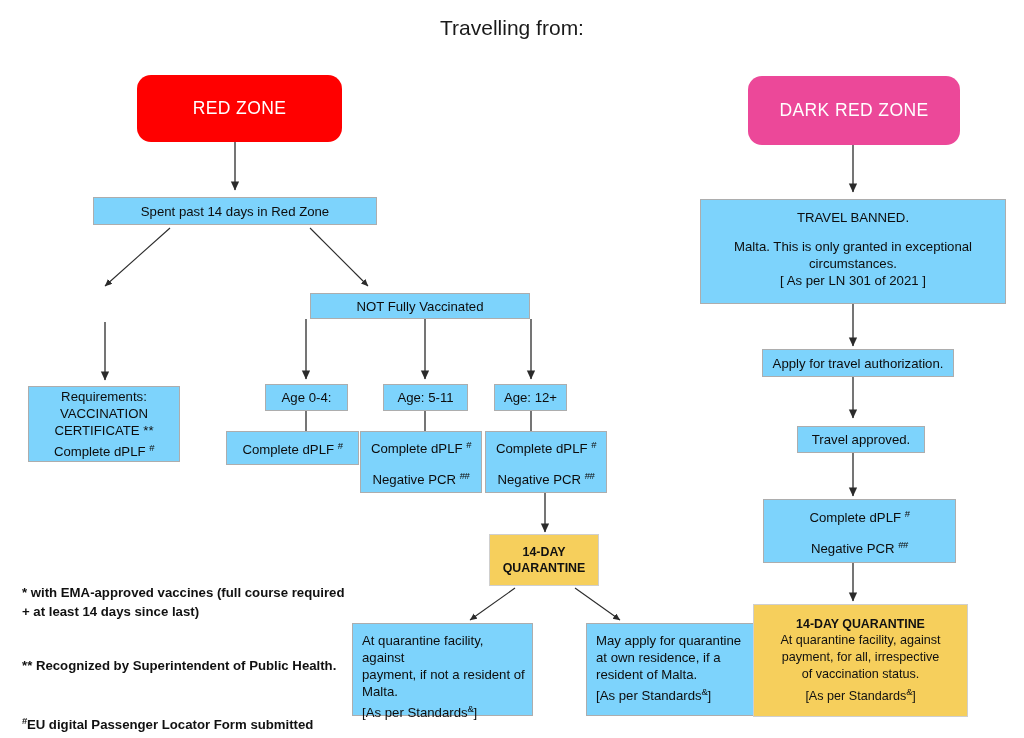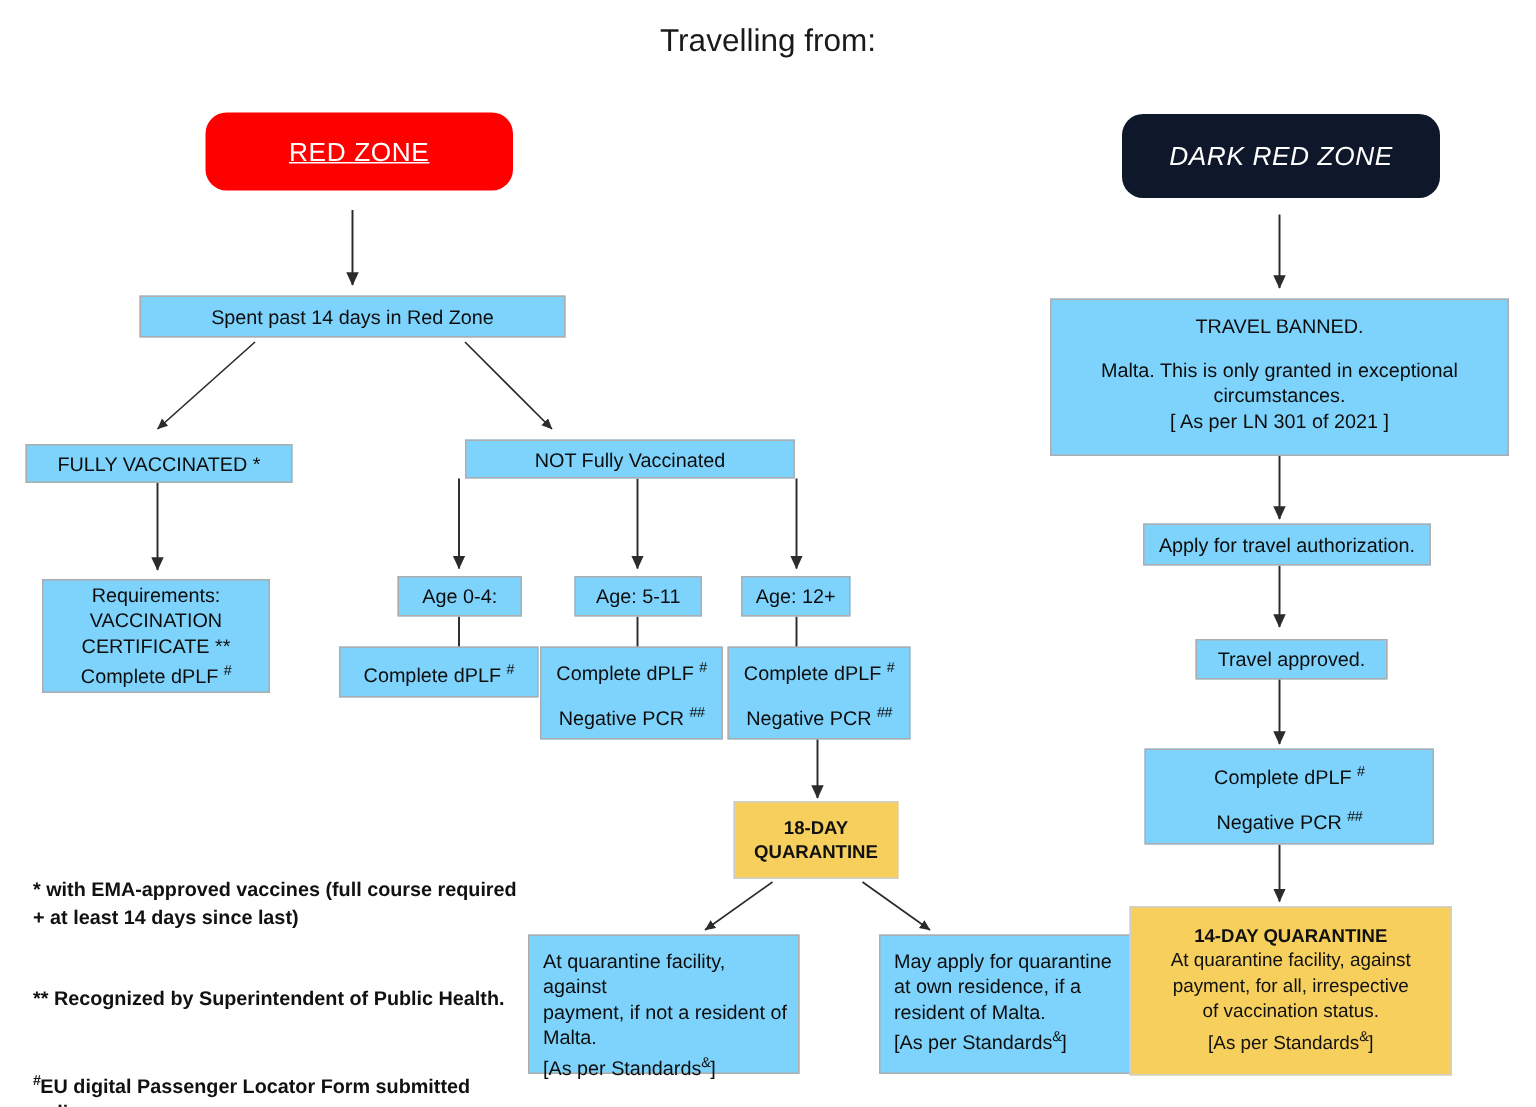--- a/index.html
+++ b/index.html
@@ -152,31 +152,28 @@
 
     <line class="conn" x1="853" y1="304" x2="853" y2="346" marker-end="url(#ah)"></line>
 
     <line class="conn" x1="853" y1="377" x2="853" y2="418" marker-end="url(#ah)"></line>
 
     <line class="conn" x1="853" y1="451" x2="853" y2="496" marker-end="url(#ah)"></line>
 
     <line class="conn" x1="853" y1="563" x2="853" y2="601" marker-end="url(#ah)"></line>
   </svg>
 
-  <div class="abs zone-pill" style="left:137px; top:75px; width:205px; height:52px; background:#FF0000;text-decoration:underline;">
+  <div class="abs zone-pill" style="left:137px; top:75px; width:205px; height:67px; background:#FF0000;">
     <span>RED ZONE</span>
   </div>
 
   <div class="abs fbox" style="left:93px; top:197px; width:284px; height:28px;">
     <span class="line">Spent past 14 days in Red Zone</span>
   </div>
 
-  <div class="abs fbox" style="left:17px; top:296px; width:178px; height:26px;">
-    <span class="line">FULLY VACCINATED *</span>
-  </div>
 
   <div class="abs fbox" style="left:310px; top:293px; width:220px; height:26px;">
     <span class="line">NOT Fully Vaccinated</span>
   </div>
 
   <div class="abs fbox" style="left:28px; top:386px; width:152px; height:76px;">
     <span class="line">Requirements:</span>
     <span class="gap"></span>
     <span class="line">VACCINATION</span>
     <span class="line">CERTIFICATE **</span>
@@ -204,21 +201,21 @@
     <span class="line"><span>Negative PCR</span> <span class="sup">##</span></span>
   </div>
 
   <div class="abs fbox" style="left:485px; top:431px; width:122px; height:62px;">
     <span class="line"><span>Complete dPLF</span> <span class="sup">#</span></span>
     <span class="gap-sm"></span>
     <span class="line"><span>Negative PCR</span> <span class="sup">##</span></span>
   </div>
 
   <div class="abs ybox" style="left:489px; top:534px; width:110px; height:52px;">
-    <span class="hdr">18-DAY</span>
+    <span class="hdr">14-DAY</span>
     <span class="hdr">QUARANTINE</span>
   </div>
 
   <div class="abs fbox left-align" style="left:352px; top:623px; width:181px; height:93px; justify-content:flex-start; padding-top:8px;">
     <span class="line">At quarantine facility, against</span>
     <span class="line">payment, if not a resident of</span>
     <span class="line">Malta.</span>
     <span class="line"><span>[As per Standards</span><span class="sup">&amp;</span><span>]</span></span>
   </div>
 
@@ -230,21 +227,21 @@
   </div>
 
   <div class="abs footnotes" style="left:22px; top:548px; width:330px;">
     <div>* with EMA-approved vaccines (full course required + at least 14 days since last)</div>
     <div>** Recognized by Superintendent of Public Health.</div>
     <div><span class="sup">#</span><span>EU digital Passenger Locator Form submitted online</span></div>
     
     
   </div>
 
-  <div class="abs zone-pill" style="left:748px; top:76px; width:212px; height:56px; background:#0f172a;font-style:italic;">
+  <div class="abs zone-pill" style="left:748px; top:76px; width:212px; height:69px; background:#ec4899;">
     <span>DARK RED ZONE</span>
   </div>
 
   <div class="abs fbox" style="left:700px; top:199px; width:306px; height:105px; justify-content:flex-start; padding-top:9px; overflow:hidden;">
     <span class="line">TRAVEL BANNED.</span>
     <span class="gap"></span>
     <span class="line">Malta. This is only granted in exceptional</span>
     <span class="line">circumstances.</span>
     <span class="line">[ As per LN 301 of 2021 ]</span>
   </div>

